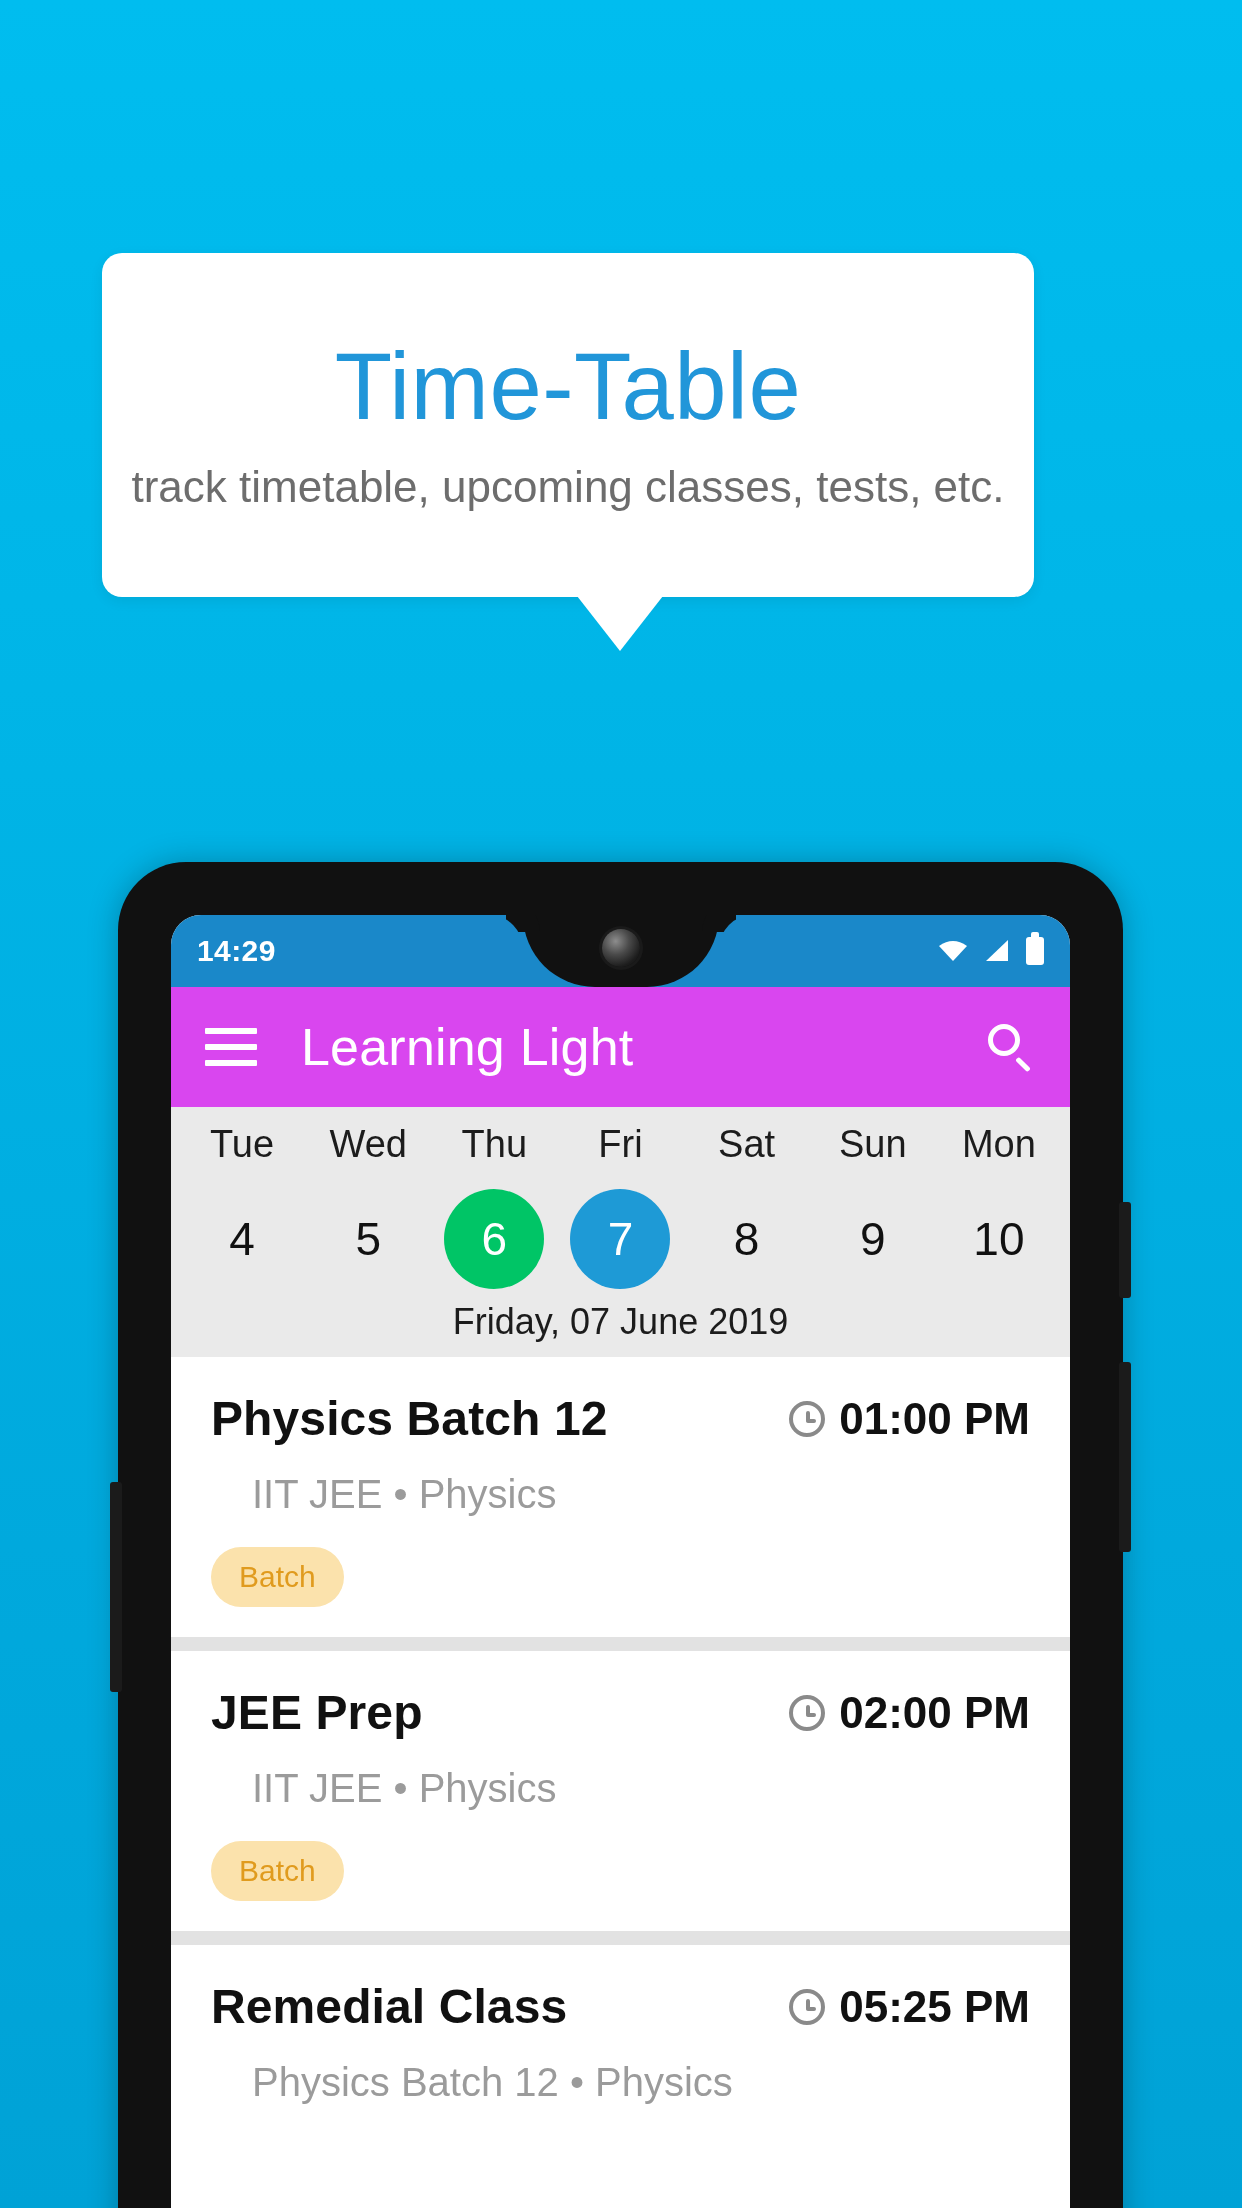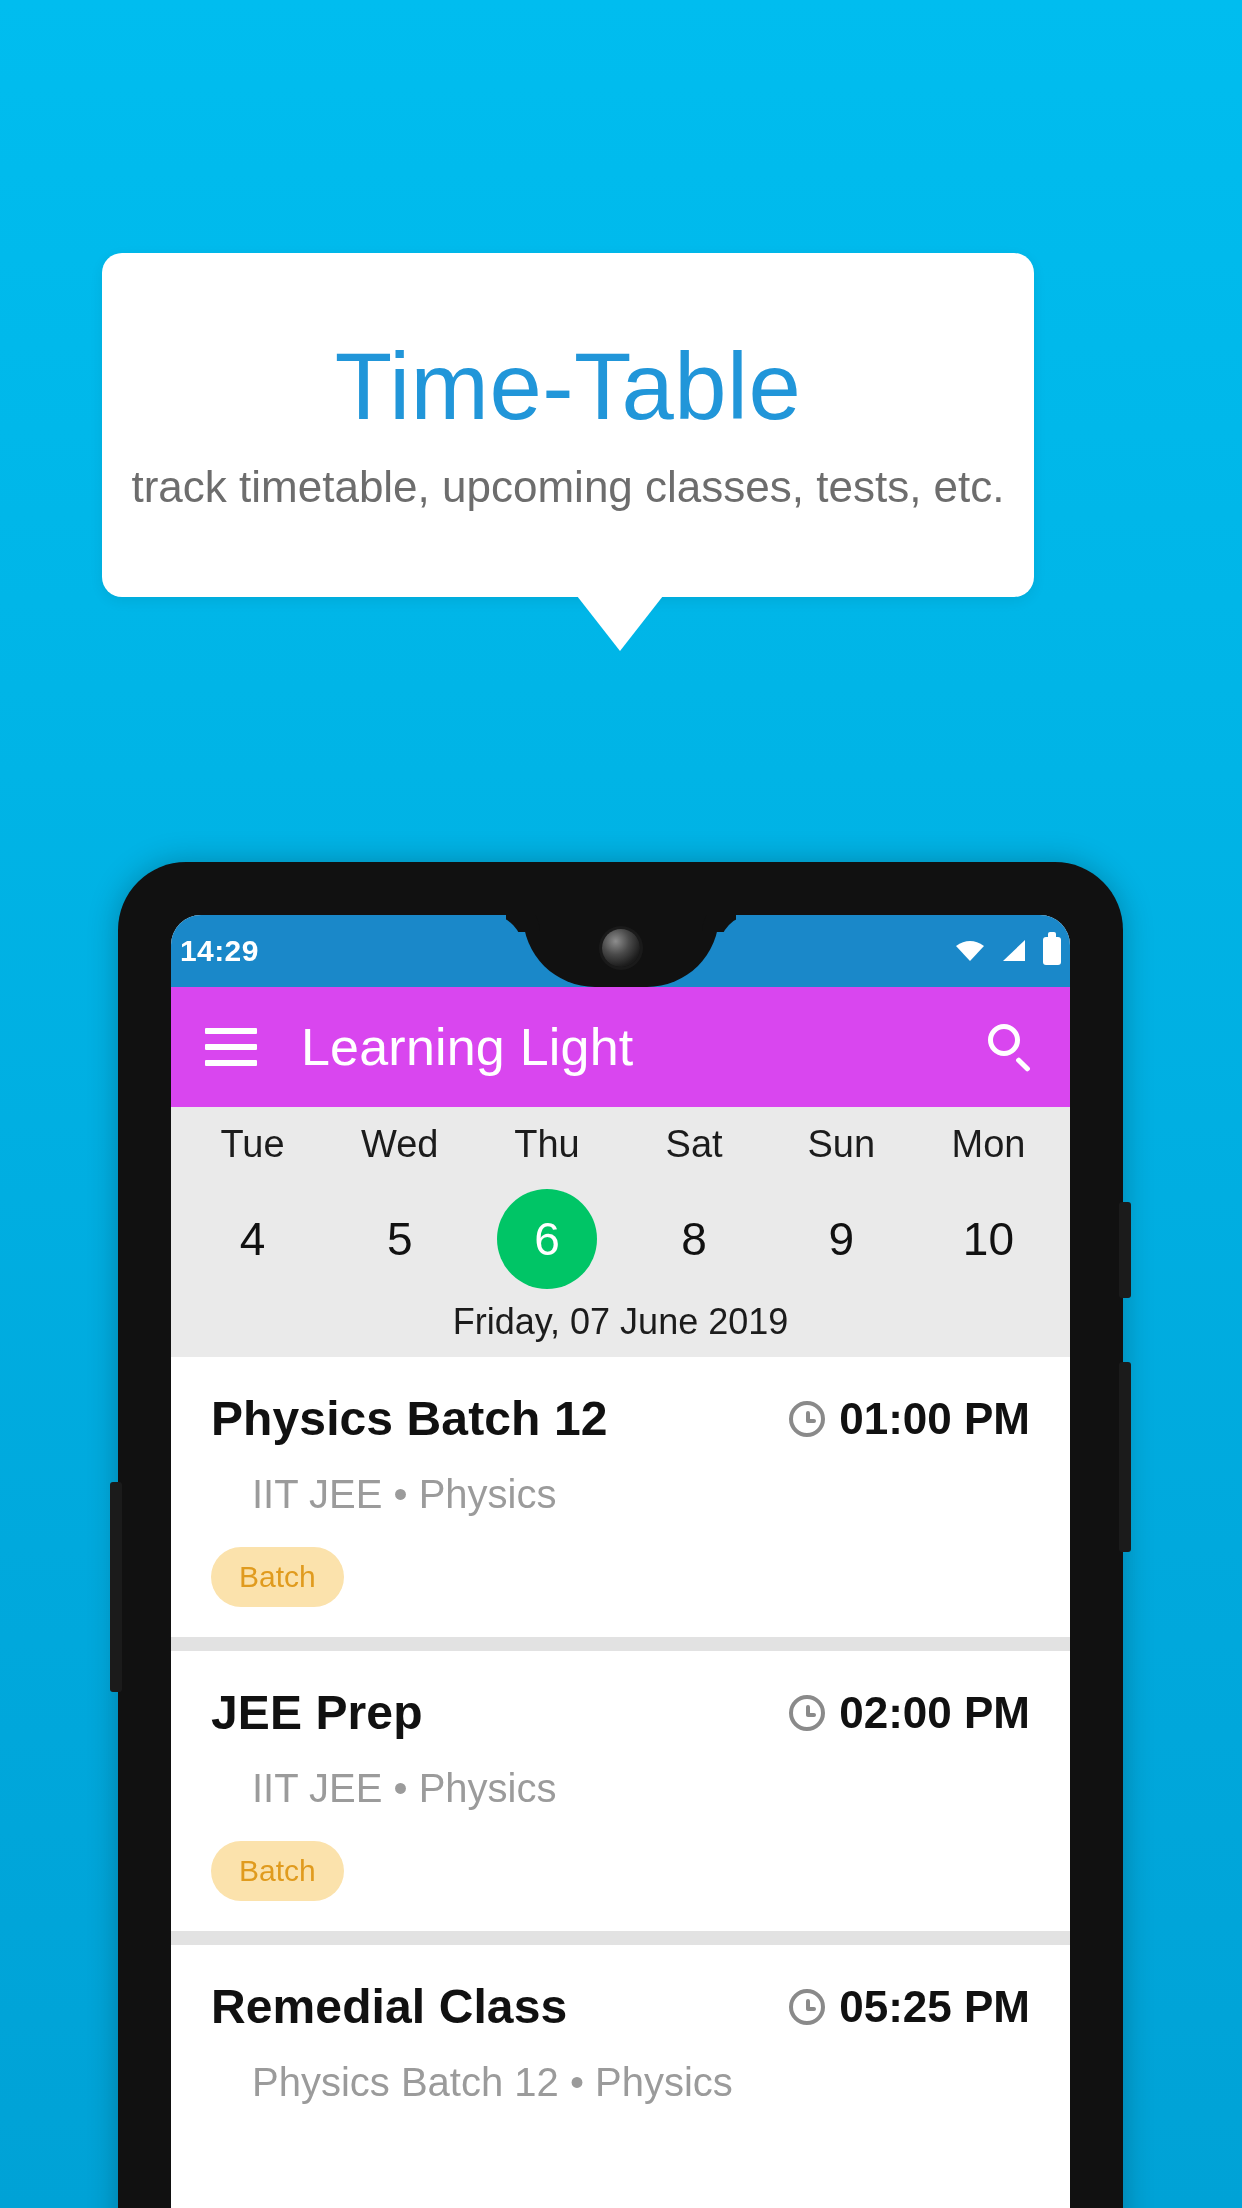--- a/index.html
+++ b/index.html
@@ -68,21 +68,21 @@
     position:absolute;left:50%;transform:translateX(-50%);top:14px;
     width:38px;height:38px;border-radius:50%;
     background:radial-gradient(circle at 36% 32%,#8d8d8d 0%,#4a4a4a 38%,#1d1d1d 72%,#0a0a0a 100%);
     box-shadow:0 0 0 3px #1a1a1a;
   }
 
   
   .statusbar{
     position:relative;height:72px;background:#1a88c9;
     display:flex;align-items:center;justify-content:space-between;
-    padding:0 9px;box-sizing:border-box;z-index:5;
+    padding:0 26px;box-sizing:border-box;z-index:5;
   }
   .status-time{color:#ffffff;font-size:30px;font-weight:700;letter-spacing:0.4px;}
   .status-icons{display:flex;align-items:center;gap:16px;}
   .ic-wifi{width:30px;height:24px;position:relative;}
   .ic-signal{width:26px;height:24px;}
   .ic-batt{width:18px;height:28px;background:#fff;border-radius:3px;position:relative;}
   .ic-batt:before{content:"";position:absolute;left:5px;top:-5px;width:8px;height:5px;background:#fff;border-radius:2px 2px 0 0;}
 
   
   .appbar{
@@ -211,20 +211,26 @@
                 <span class="day-num">5</span>
               </div>
           </div>
           <div class="day-col">
             <div class="day-name">Thu</div>
             <div class="day-num-wrap">
                 <span class="day-num marked">6</span>
               </div>
           </div>
           <div class="day-col">
+            <div class="day-name">Fri</div>
+            <div class="day-num-wrap">
+                <span class="day-num selected">7</span>
+              </div>
+          </div>
+          <div class="day-col">
             <div class="day-name">Sat</div>
             <div class="day-num-wrap">
                 <span class="day-num">8</span>
               </div>
           </div>
           <div class="day-col">
             <div class="day-name">Sun</div>
             <div class="day-num-wrap">
                 <span class="day-num">9</span>
               </div>

